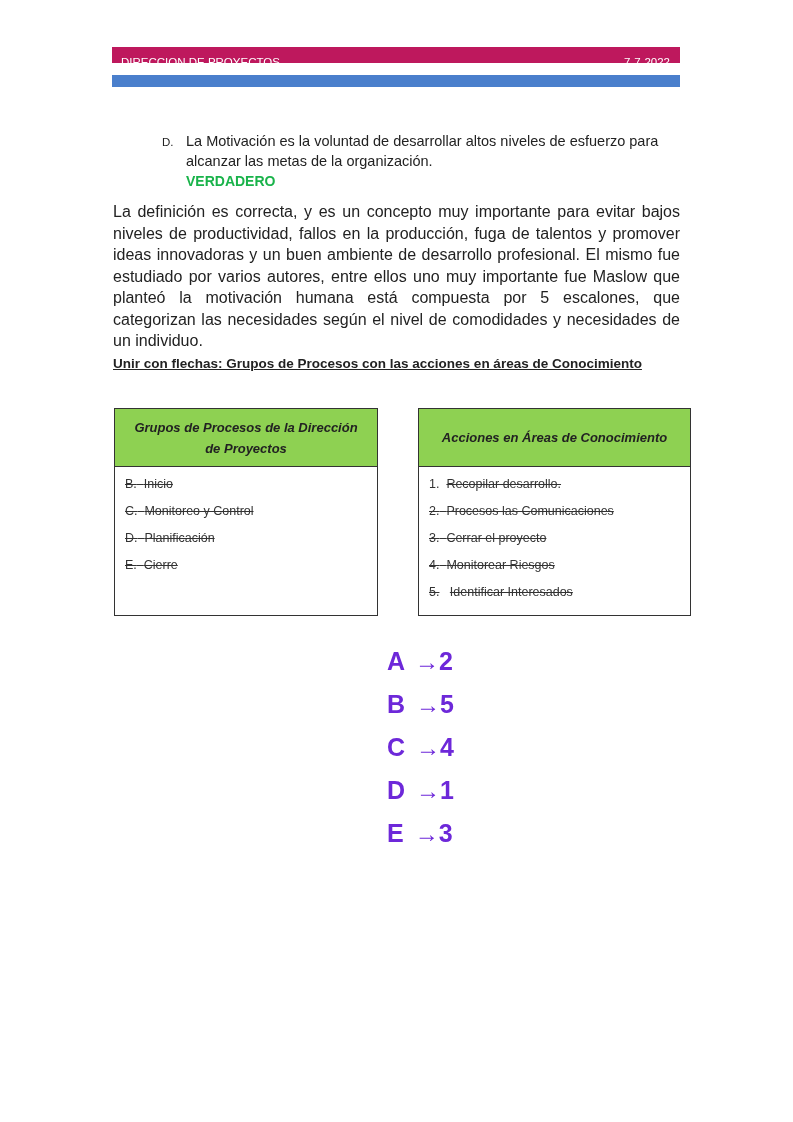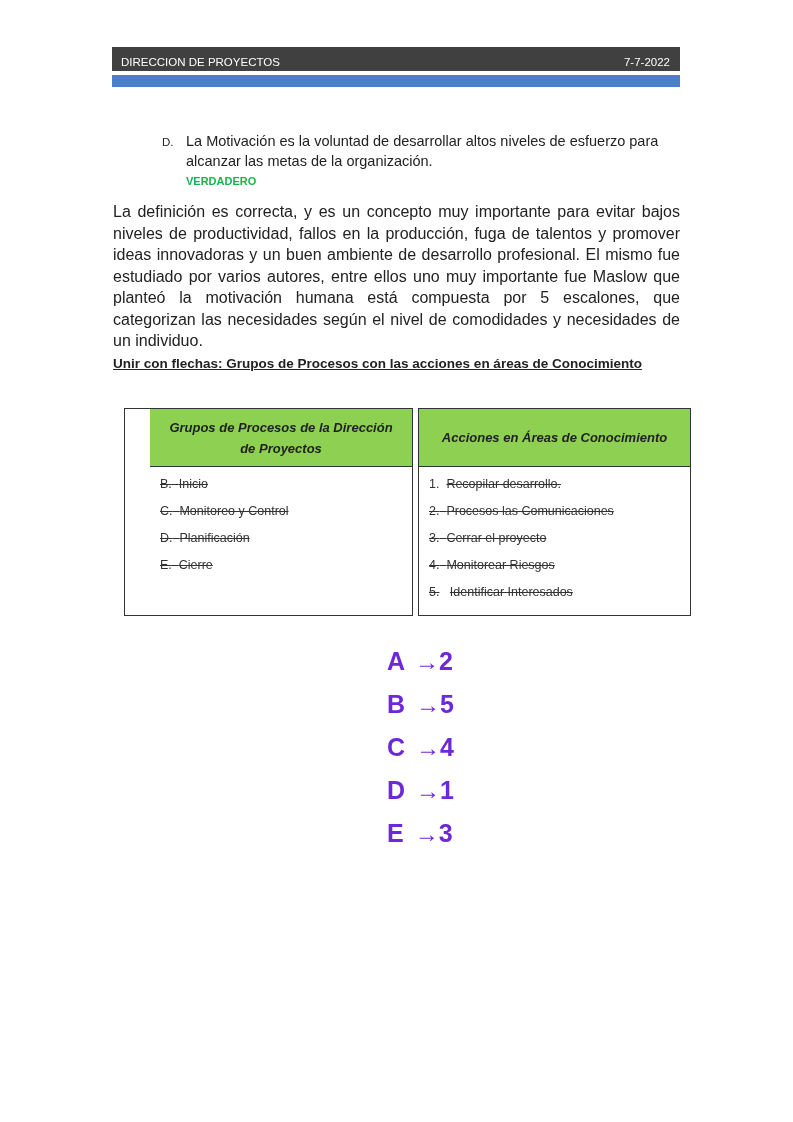--- a/index.html
+++ b/index.html
@@ -1,41 +1,41 @@
 <!DOCTYPE html>
 <html><head>
 <meta charset="utf-8">
 <style>
   html, body { margin:0; padding:0; background:#ffffff; }
   body { width:793px; height:1122px; position:relative; overflow:hidden;
          font-family:"Liberation Sans", "DejaVu Sans", sans-serif; color:#222; }
-  .hdr { position:absolute; left:112px; top:47px; width:568px; height:24px;
-         background:#404040; color:#fff; font-size:11.5px; }
+  .hdr { position:absolute; left:112px; top:47px; width:568px; height:16px;
+         background:#be185d; color:#fff; font-size:11.5px; }
   .hdr .t { position:absolute; left:9px; top:9px; }
   .hdr .d { position:absolute; right:10px; top:9px;text-align:right; }
   .hdr-stripe { position:absolute; left:112px; top:75px; width:568px; height:12px; background:#4a7fcc; }
 
   .qD { position:absolute; left:162px; top:131px; width:520px; font-size:14.5px; line-height:20px; }
   .qD .lbl { position:absolute; left:0; top:1px; font-size:11.5px; }
   .qD .txt { margin-left:24px; }
-  .qD .ans { margin-left:24px; color:#19b34a; font-weight:bold; font-size:11px; }
+  .qD .ans { margin-left:24px; color:#19b34a; font-weight:bold; font-size:14px; }
 
   .para { position:absolute; left:113px; top:201px; width:567px; font-size:16px; line-height:21.5px;
           text-align:justify; }
 
   .sect { position:absolute; left:113px; top:356px; font-size:13.5px; font-weight:bold; text-decoration:underline; }
 
   .box { position:absolute; top:408px; height:206px; border:1px solid #333; background:#fff; }
   .box .head { height:57px; background:#8ed152; border-bottom:1px solid #333;
                display:flex; align-items:center; justify-content:center; text-align:center;
                font-style:italic; font-weight:bold; font-size:13px; line-height:21px; padding:0 10px; }
   .box ul { list-style:none; margin:0; padding:8px 0 0 10px; }
   .box li { font-size:12.5px; height:27px; line-height:18px; color:#333; }
   .strike { text-decoration:line-through; }
-  .boxL { left:124px; width:262px;padding-left:25px; }
+  .boxL { left:114px; width:262px; }
   .boxR { left:418px; width:271px; }
 
   .answers { position:absolute; left:387px; top:640px; font-size:25px; line-height:42px; color:#6d28d9;font-weight:bold; }
   .answers div { white-space:nowrap; }
   .answers .arrow { font-size:24px; margin-left:4px; }
 </style>
 </head>
 <body>
 
 <div class="hdr">

